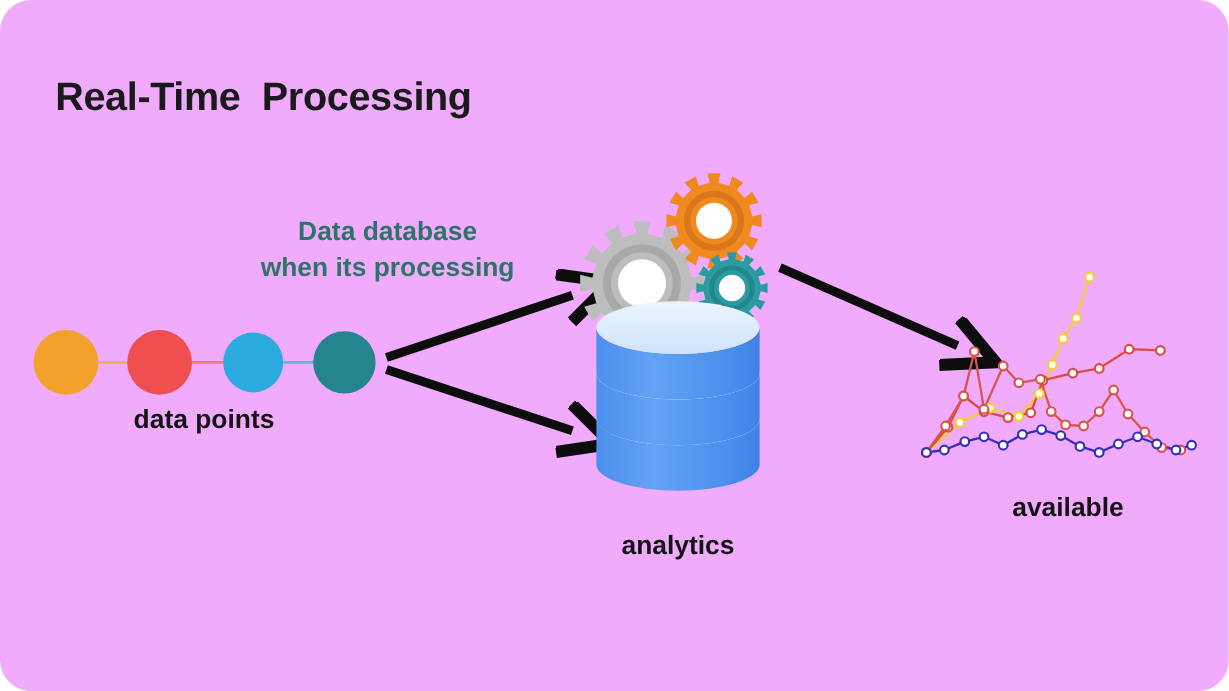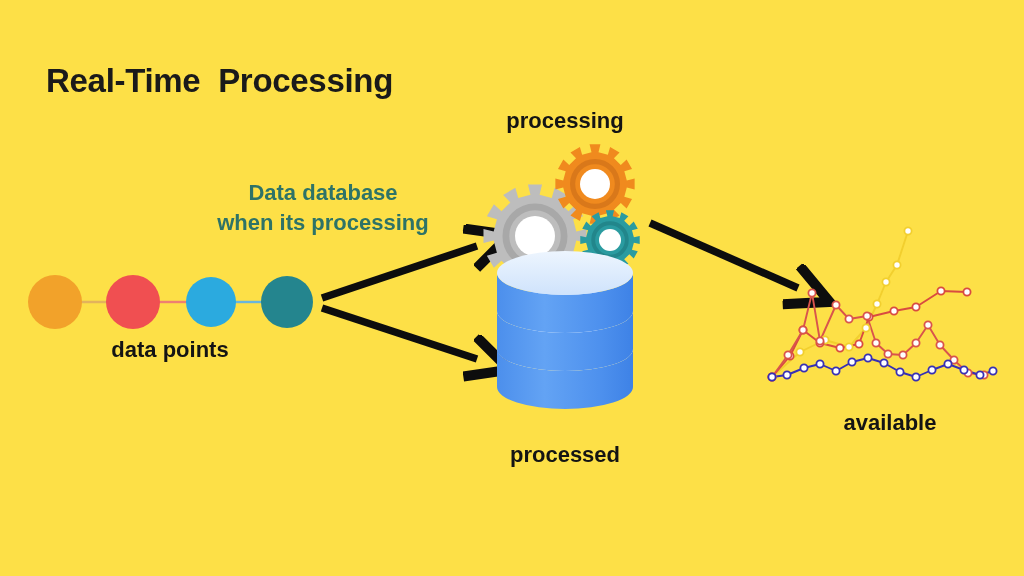--- a/index.html
+++ b/index.html
@@ -8,22 +8,23 @@
     padding: 0;
     background: #ffffff;
   }
   body {
     font-family: "Liberation Sans", sans-serif;
   }
   #canvas {
     position: relative;
     width: 1024px;
     height: 576px;
-    background: #fde047;
+    background: #f0abfc;
     overflow: hidden;
+    border-radius: 26px;
   }
   #title {
     position: absolute;
     left: 46px;
     top: 62px;
     font-size: 33px;
     font-weight: bold;
     color: #1a1a1a;
     letter-spacing: -0.3px;
     white-space: pre;
@@ -192,17 +193,16 @@
         <circle cx="932" cy="370" r="3.6" fill="#ffffff" stroke="#3730B5" stroke-width="1.8"></circle>
         <circle cx="948" cy="364" r="3.6" fill="#ffffff" stroke="#3730B5" stroke-width="1.8"></circle>
         <circle cx="964" cy="370" r="3.6" fill="#ffffff" stroke="#3730B5" stroke-width="1.8"></circle>
         <circle cx="980" cy="375" r="3.6" fill="#ffffff" stroke="#3730B5" stroke-width="1.8"></circle>
         <circle cx="993" cy="371" r="3.6" fill="#ffffff" stroke="#3730B5" stroke-width="1.8"></circle>
       </g>
 
   </svg>
 
   <div class="caption" id="cap-datapoints">data points</div>
-  <div class="caption" id="cap-processing">processing</div>
-  <div class="caption" id="cap-database">processed</div>
+  <div class="caption" id="cap-database">analytics</div>
   <div class="caption" id="cap-analytics">available</div>
 
 </div>
 
 </body></html>

